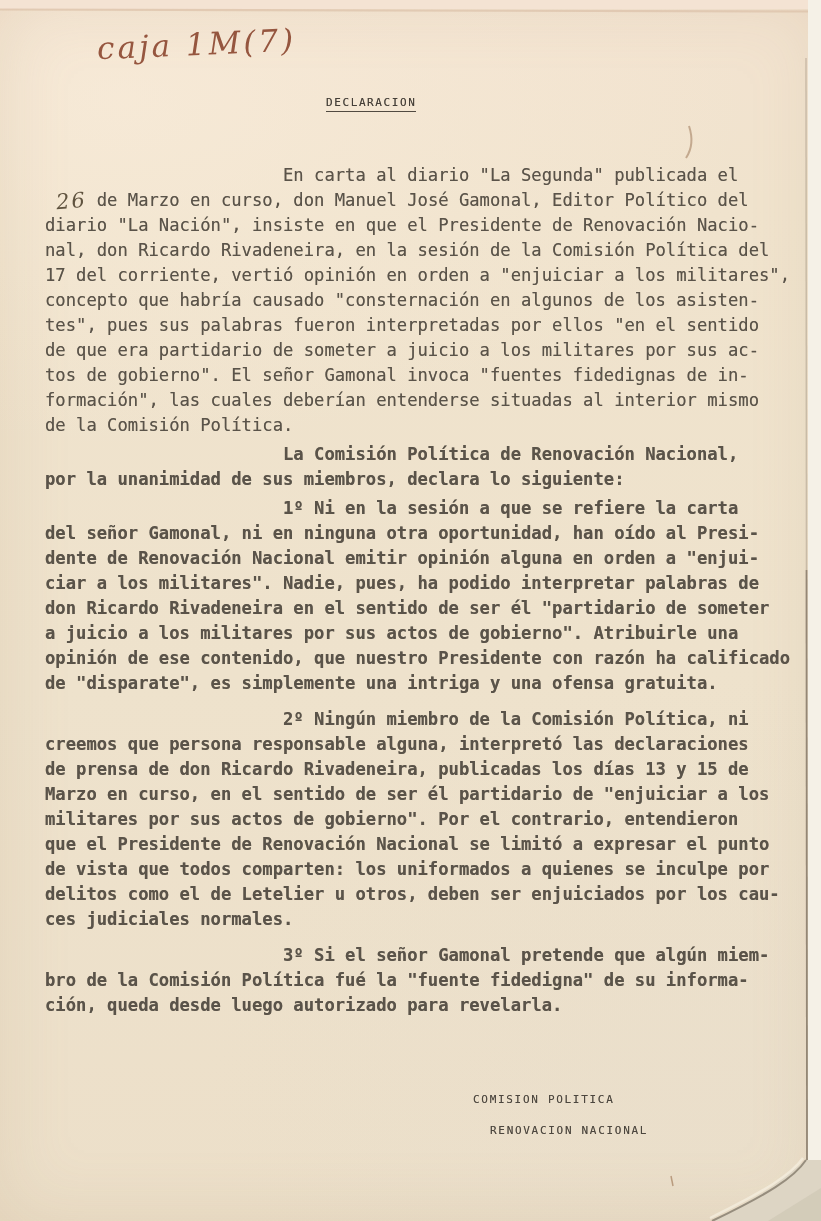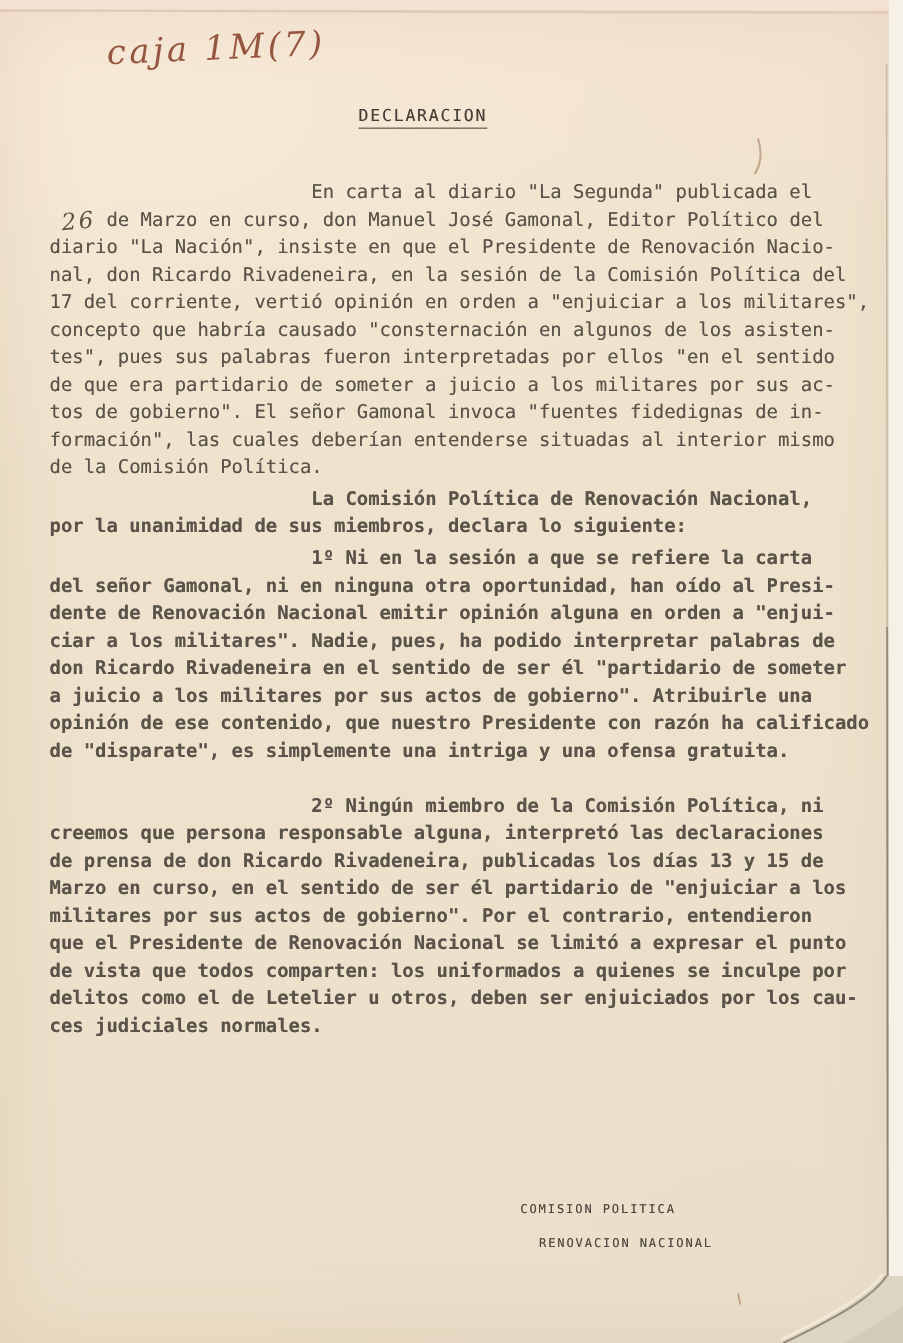--- a/index.html
+++ b/index.html
@@ -20,21 +20,21 @@
     font-style:italic;
     font-size:31px;
     letter-spacing:3px;
     color:#8e4a33;
     transform:rotate(-2.5deg);
     white-space:nowrap;
     opacity:.92;
   }
   .doc-title{
     position:absolute;left:326px;top:96px;
-    font-size:15px;
+    font-size:11px;
     letter-spacing:1.6px;
     color:#453f38;
     border-bottom:1.6px solid #514a41;
     padding-bottom:2px;
     white-space:nowrap;
     text-shadow:0 0 .5px rgba(69,63,56,.6);
   }
   .handwritten-number{
     position:absolute;left:56px;top:189px;
     font-family:"DejaVu Serif", serif;
@@ -50,21 +50,21 @@
     line-height:25px;
     color:#5a5349;
     text-shadow:0 0 .6px rgba(90,83,73,.55);
   }
   .para{
     margin:0;
     white-space:pre-wrap;
     font-variant-ligatures:none;
   }
   .para + .para{margin-top:4px;font-weight:bold;}
-  .para.gap-lg{margin-top:25px;}
+  .para.gap-lg{margin-top:11px;}
   .signature-line{
     position:absolute;
     font-size:11px;
     letter-spacing:1.7px;
     color:#4c463e;
     white-space:nowrap;
     text-shadow:0 0 .5px rgba(76,70,62,.5);
   }
   .signature-line.first{left:473px;top:1093px;}
   .signature-line.second{left:490px;top:1124px;}
@@ -105,20 +105,23 @@
 de "disparate", es simplemente una intriga y una ofensa gratuita.</p>
     <p class="para gap-lg">                       2º Ningún miembro de la Comisión Política, ni
 creemos que persona responsable alguna, interpretó las declaraciones
 de prensa de don Ricardo Rivadeneira, publicadas los días 13 y 15 de
 Marzo en curso, en el sentido de ser él partidario de "enjuiciar a los
 militares por sus actos de gobierno". Por el contrario, entendieron
 que el Presidente de Renovación Nacional se limitó a expresar el punto
 de vista que todos comparten: los uniformados a quienes se inculpe por
 delitos como el de Letelier u otros, deben ser enjuiciados por los cau-
 ces judiciales normales.</p>
+    <p class="para gap-lg">                       3º Si el señor Gamonal pretende que algún miem-
+bro de la Comisión Política fué la "fuente fidedigna" de su informa-
+ción, queda desde luego autorizado para revelarla.</p>
   </div>
 
   <div class="signature-line first">COMISION POLITICA</div>
   <div class="signature-line second">RENOVACION NACIONAL</div>
 
   <svg class="artifacts" width="821" height="1221" viewBox="0 0 821 1221">
 
     <rect x="0" y="0" width="821" height="9" fill="#f4e3d3"></rect>
     <path d="M0,9.5 L821,11.5" stroke="#dcc0a8" stroke-width="2.2" opacity="0.7" fill="none"></path>
 

